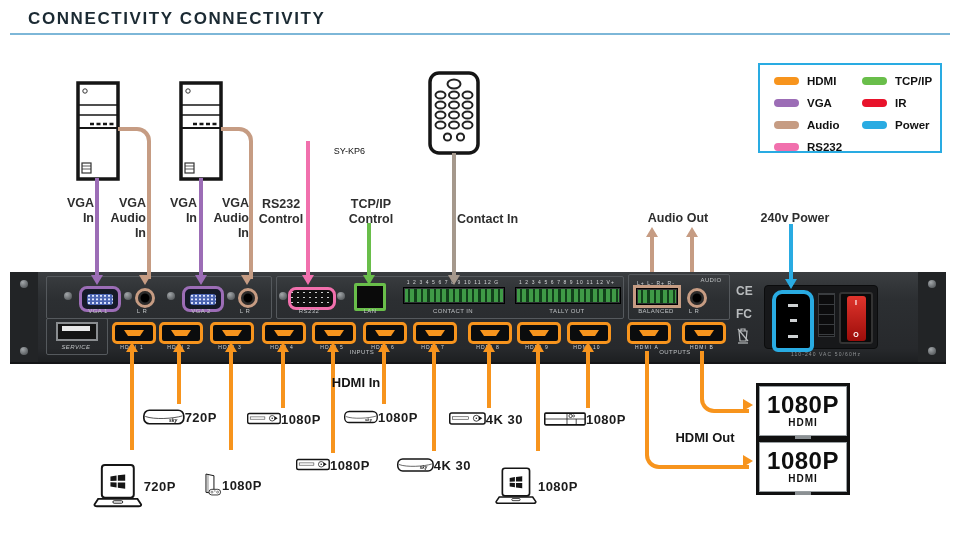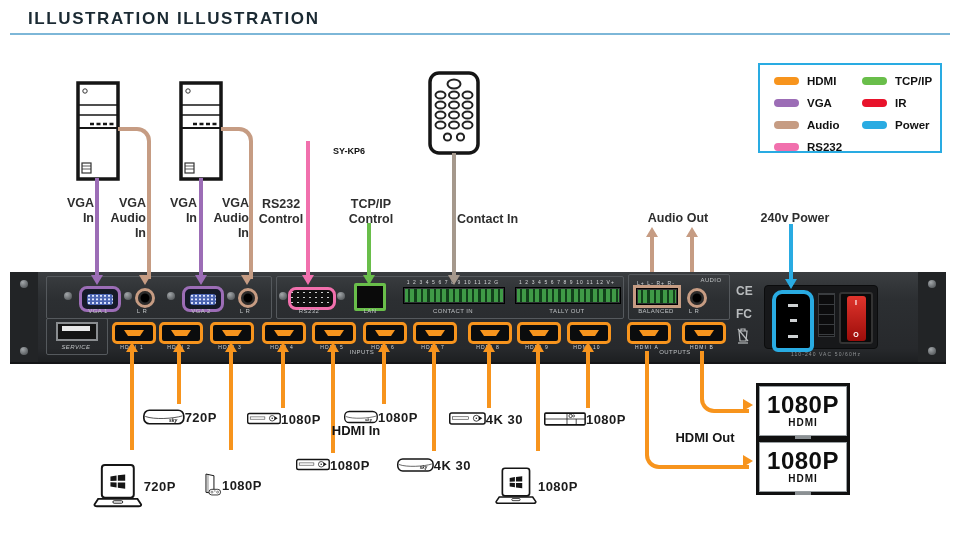--- a/index.html
+++ b/index.html
@@ -63,37 +63,37 @@
           display:flex;align-items:center;justify-content:center;}
   .rocker{width:19px;height:39px;border-radius:3px;background:linear-gradient(#e0342c,#9c0d0a);
           display:flex;flex-direction:column;align-items:center;justify-content:space-between;padding:3px 0;}
   .rocker span{font-size:7px;font-weight:700;color:#fff;line-height:1;}
   
   .keypad{position:absolute;width:104px;height:60px;background:#fff;border:3px solid #151515;border-radius:12px;}
   .kp-grid{position:absolute;left:33px;top:13px;width:46px;display:flex;flex-wrap:wrap;gap:3px;}
   .kp-btn{width:11px;height:11px;border:1.6px solid #333;border-radius:1px;}
   .sy-logo{position:absolute;right:8px;bottom:6px;font-size:14px;font-weight:700;color:#111;
            border-bottom:2px solid #111;line-height:1;padding-bottom:1px;}
-  .kp-caption{position:absolute;font-size:9px;font-weight:700;color:#111;text-align:center;}
+  .kp-caption{position:absolute;font-size:9px;font-weight:400;color:#111;text-align:center;}
   
   .device{position:absolute;display:flex;flex-direction:row;align-items:center;}
   .dev-label{font-size:13px;font-weight:700;color:#1c1c1c;letter-spacing:.5px;margin-top:1px;white-space:nowrap;}
   
   .display{position:absolute;width:88px;height:50px;background:#fff;border:3.5px solid #101010;
            box-shadow:inset 0 0 0 1px #9aa0a3;display:flex;flex-direction:column;align-items:center;justify-content:center;}
   .display .res{font-size:24px;font-weight:800;color:#0e0e0e;line-height:1;letter-spacing:.5px;}
   .display .prt{font-size:10px;font-weight:700;color:#0e0e0e;letter-spacing:1px;line-height:1.2;}
   .display .stand{position:absolute;bottom:-3px;left:50%;transform:translateX(-50%);width:16px;height:3px;background:#8b9093;}
 </style>
 </head>
 <body>
 
 <div class="canvas">
 
-  <div class="abs title" style="left:28px;top:9px;">ILLUSTRATION ILLUSTRATION</div>
+  <div class="abs title" style="left:28px;top:9px;">CONNECTIVITY CONNECTIVITY</div>
   <div class="abs title-rule" style="left:10px;top:33px;width:940px;"></div>
 
   <div class="abs legend" style="left:758px;top:63px;width:180px;height:86px;">
     <div class="abs" style="left:14px;top:5px;">
       <div class="legend-item">
         <span class="swatch" style="background: rgb(247, 148, 29);"></span>
         <span class="legend-label">HDMI</span>
       </div>
       <div class="legend-item">
         <span class="swatch" style="background: rgb(156, 109, 182);"></span>
@@ -370,21 +370,21 @@
   <div class="ar ar-up" style="left:532px;top:342px;color:var(--c-hdmi);"></div>
   <div class="vline" style="left:536px;top:351px;height:100px;color:var(--c-hdmi);"></div>
   <div class="ar ar-up" style="left:582px;top:342px;color:var(--c-hdmi);"></div>
   <div class="vline" style="left:586px;top:351px;height:57px;color:var(--c-hdmi);"></div>
 
   <div class="elbow-bl" style="left:645px;top:351px;width:100px;height:114px;color:var(--c-hdmi);"></div>
   <div class="ar ar-right" style="left:743px;top:455px;color:var(--c-hdmi);"></div>
   <div class="elbow-bl" style="left:700px;top:351px;width:45px;height:58px;color:var(--c-hdmi);"></div>
   <div class="ar ar-right" style="left:743px;top:399px;color:var(--c-hdmi);"></div>
 
-  <div class="abs biglbl" style="left:330px;top:375px;width:52px;margin-top:48px;">HDMI In</div>
+  <div class="abs biglbl" style="left:330px;top:375px;width:52px;">HDMI In</div>
   <div class="abs biglbl" style="left:670px;top:430px;width:70px;">HDMI Out</div>
 
   <div class="device" style="left:143px;top:402px;width:74px;">
     <svg width="74" height="30" viewBox="0 0 74 30">
       <rect x="1.5" y="3" width="71" height="24" rx="10" fill="#fff" stroke="#151515" stroke-width="3"></rect>
       <path d="M4 14 C 20 20, 54 18, 70 13" fill="none" stroke="#151515" stroke-width="1.3"></path>
       <text x="46" y="23" font-size="9" font-weight="bold" font-style="italic" fill="#151515">sky</text>
     </svg>
     <div class="dev-label">720P</div>
   </div>

